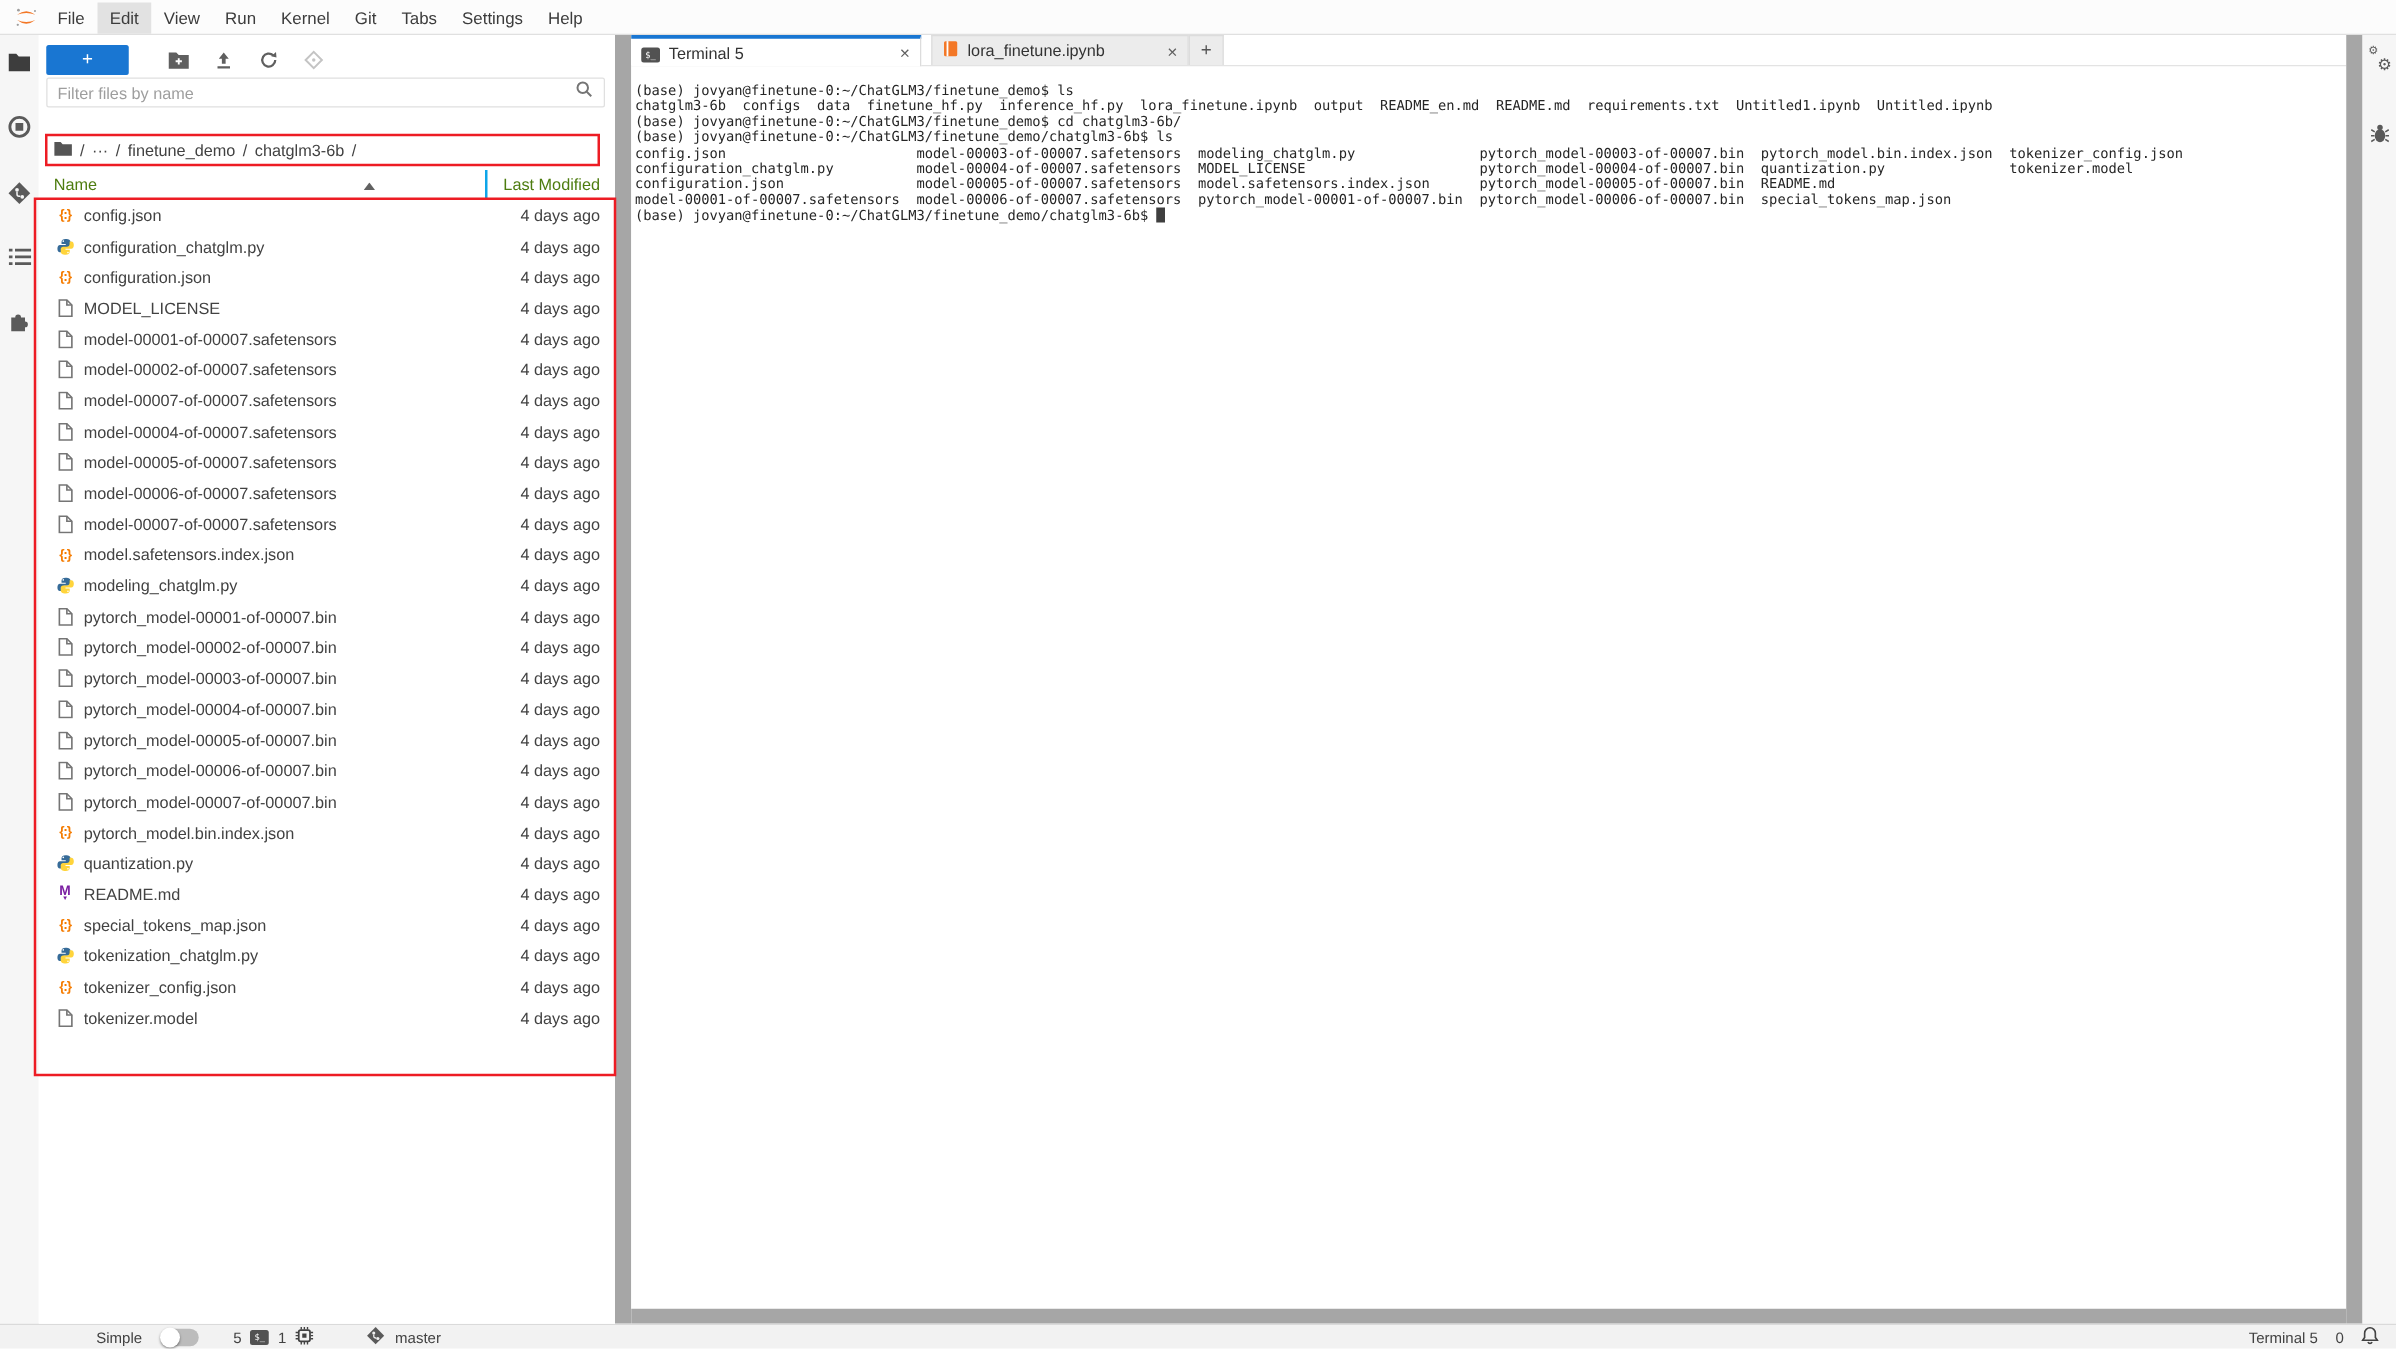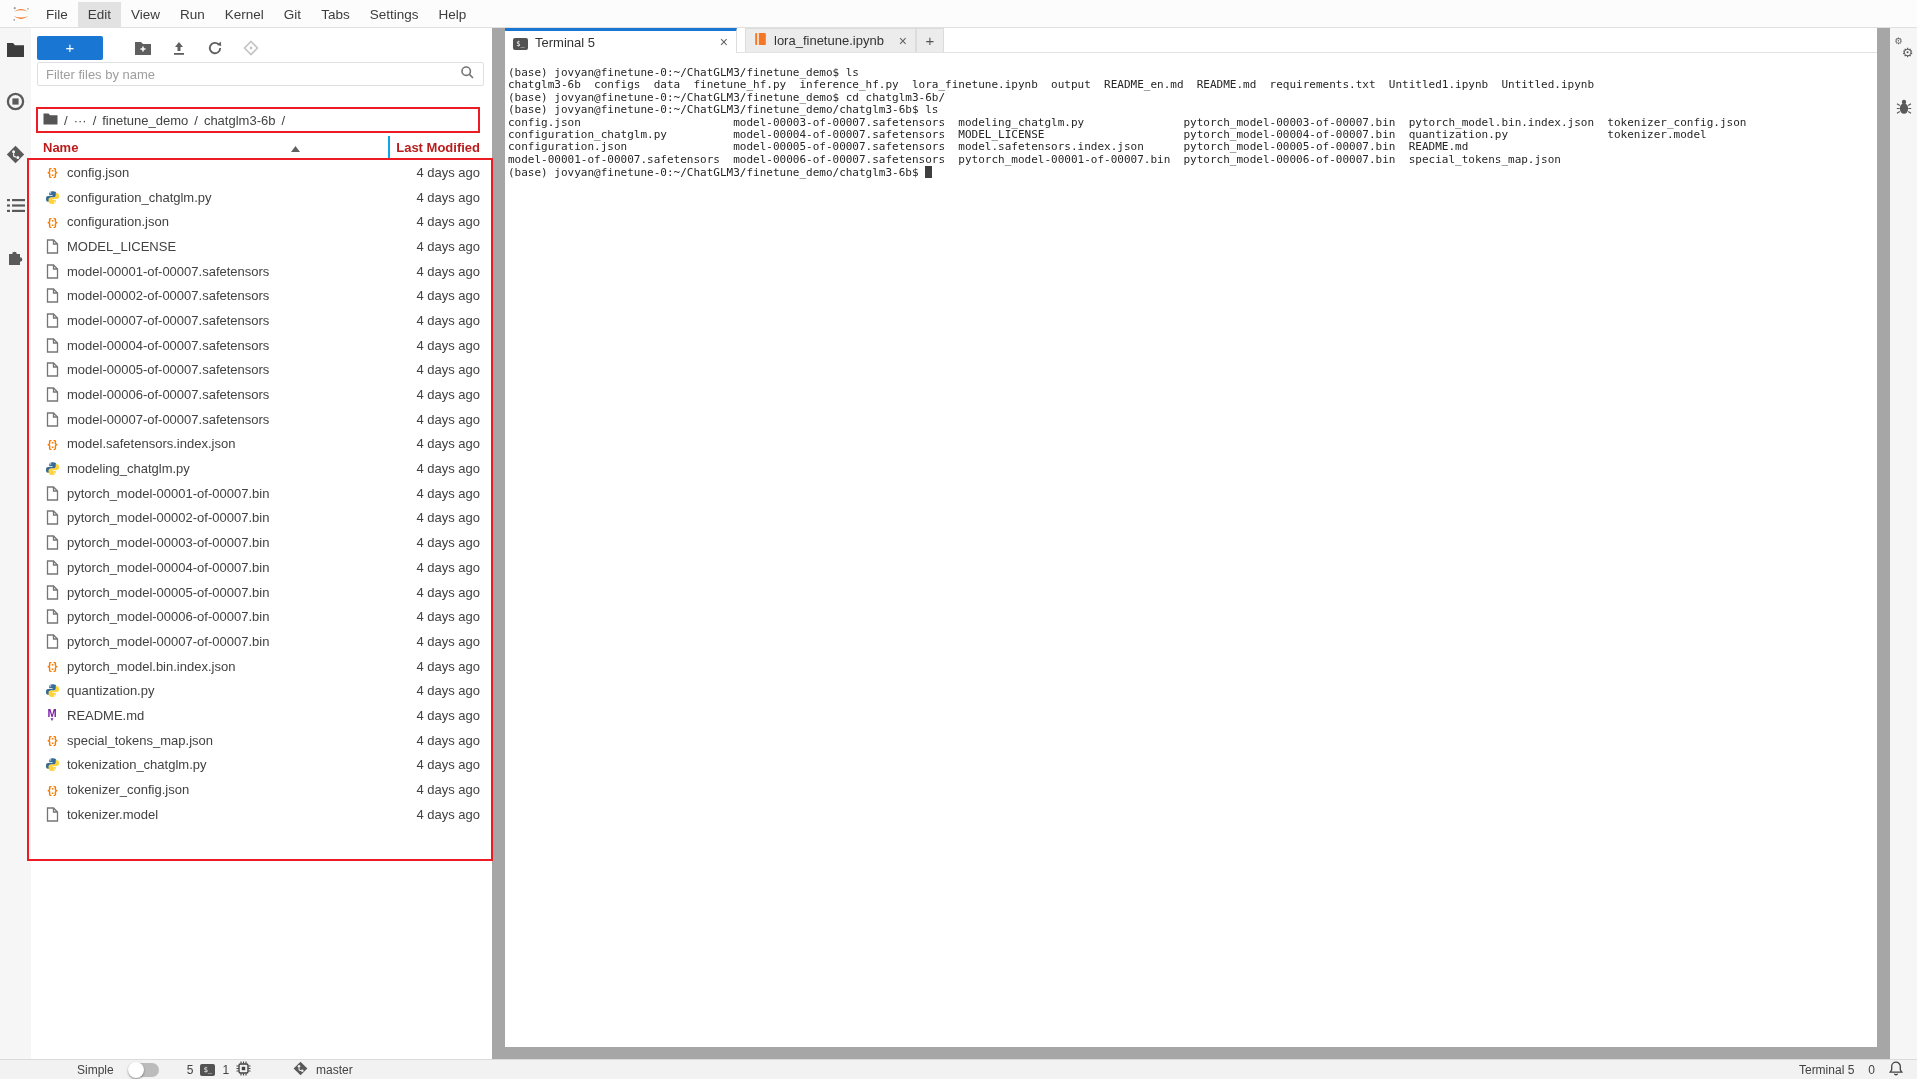--- a/index.html
+++ b/index.html
@@ -29,21 +29,21 @@
   .tb-icon { width:36px; height:24px; display:flex; align-items:center; justify-content:center; }
   .fb-filter { height:24px; margin:0 8px 0 6px; border:1px solid #e0e0e0; border-radius:2px;
                display:flex; align-items:center; padding:0 8px; background:#fff; }
   .fb-filter input { border:none; outline:none; flex:1; font-size:13px; color:#424242;
                      font-family:"Liberation Sans", sans-serif; background:transparent; }
   .fb-filter input::placeholder { color:#9e9e9e; }
   .fb-crumbs { height:24px; margin-top:22px; display:flex; align-items:center; padding-left:12px;
                font-size:13px; color:#424242; gap:6px; }
   .fb-crumbs .seg { cursor:pointer; }
   .fb-header { height:24px; margin-top:4px; display:flex; align-items:stretch;
-               border-bottom:1px solid #e0e0e0; font-size:13px; font-weight:bold; color:#b91c1c; }
+               border-bottom:1px solid #e0e0e0; font-size:13px; font-weight:normal; color:#4d7c0f; }
   .fbh-name { flex:1; display:flex; align-items:center; padding-left:12px; }
   .fbh-caret { margin-left:auto; margin-right:88px; }
   .fbh-mod { width:104px; border-left:2px solid #0ea5e9; display:flex; align-items:center;
              justify-content:flex-end; padding-right:12px; }
   .fb-list { flex:1; overflow:hidden; }
   .fb-row { display:flex; align-items:center; height:24.7px; padding:0 12px; font-size:13px; color:#424242; }
   .fb-ic { width:18px; display:flex; align-items:center; justify-content:center; }
   .fb-name { margin-left:6px; white-space:nowrap; }
   .fb-date { margin-left:auto; font-size:13px; color:#424242; }
   .ic-json { color:#f57c00; font-weight:bold; font-size:11px; letter-spacing:-1px; }
@@ -58,21 +58,21 @@
 
   .vdivider { width:13px; background:#a6a6a6; }
 
   
   .main { flex:1; display:flex; flex-direction:column; background:#fff; min-width:0; }
   .tabbar { height:25px; display:flex; border-bottom:1px solid #e3e3e3; background:#fff; flex:0 0 auto; }
   .tab { display:flex; align-items:center; padding:0 8px; font-size:13px; color:#333; gap:7px; }
   .tab .close { margin-left:auto; color:#616161; font-size:14px; cursor:pointer; }
   .tab.active { width:232px; background:#fff; border-top:3px solid #1976d2;
                 border-right:1px solid #dcdcdc; margin-bottom:-1px; }
-  .tab.inactive { width:171px; background:#ececec; border:1px solid #dcdcdc; border-bottom:none; margin-left:8px; }
+  .tab.inactive { width:206px; background:#ececec; border:1px solid #dcdcdc; border-bottom:none; margin-left:8px; }
   .tab-add { width:28px; display:flex; align-items:center; justify-content:center; background:#ececec;
              border:1px solid #dcdcdc; border-bottom:none; color:#555; font-size:15px; }
   .term-badge { display:inline-flex; align-items:center; justify-content:center; width:15px; height:12px;
                 background:#525252; color:#fff; border-radius:2px; font-size:7px;
                 font-family:"DejaVu Sans Mono", monospace; letter-spacing:0; }
   .terminal { flex:1; padding:14px 0 0 3px; font-family:"DejaVu Sans Mono", monospace;
               font-size:11px; line-height:12.4px; color:#262626; overflow:hidden; cursor:text; }
   .term-line { white-space:pre; }
   .cursor { display:inline-block; width:7px; height:12px; background:#3f3f3f; vertical-align:-2px; }
   .dock-bottom { height:12px; background:#a6a6a6; flex:0 0 auto; }

